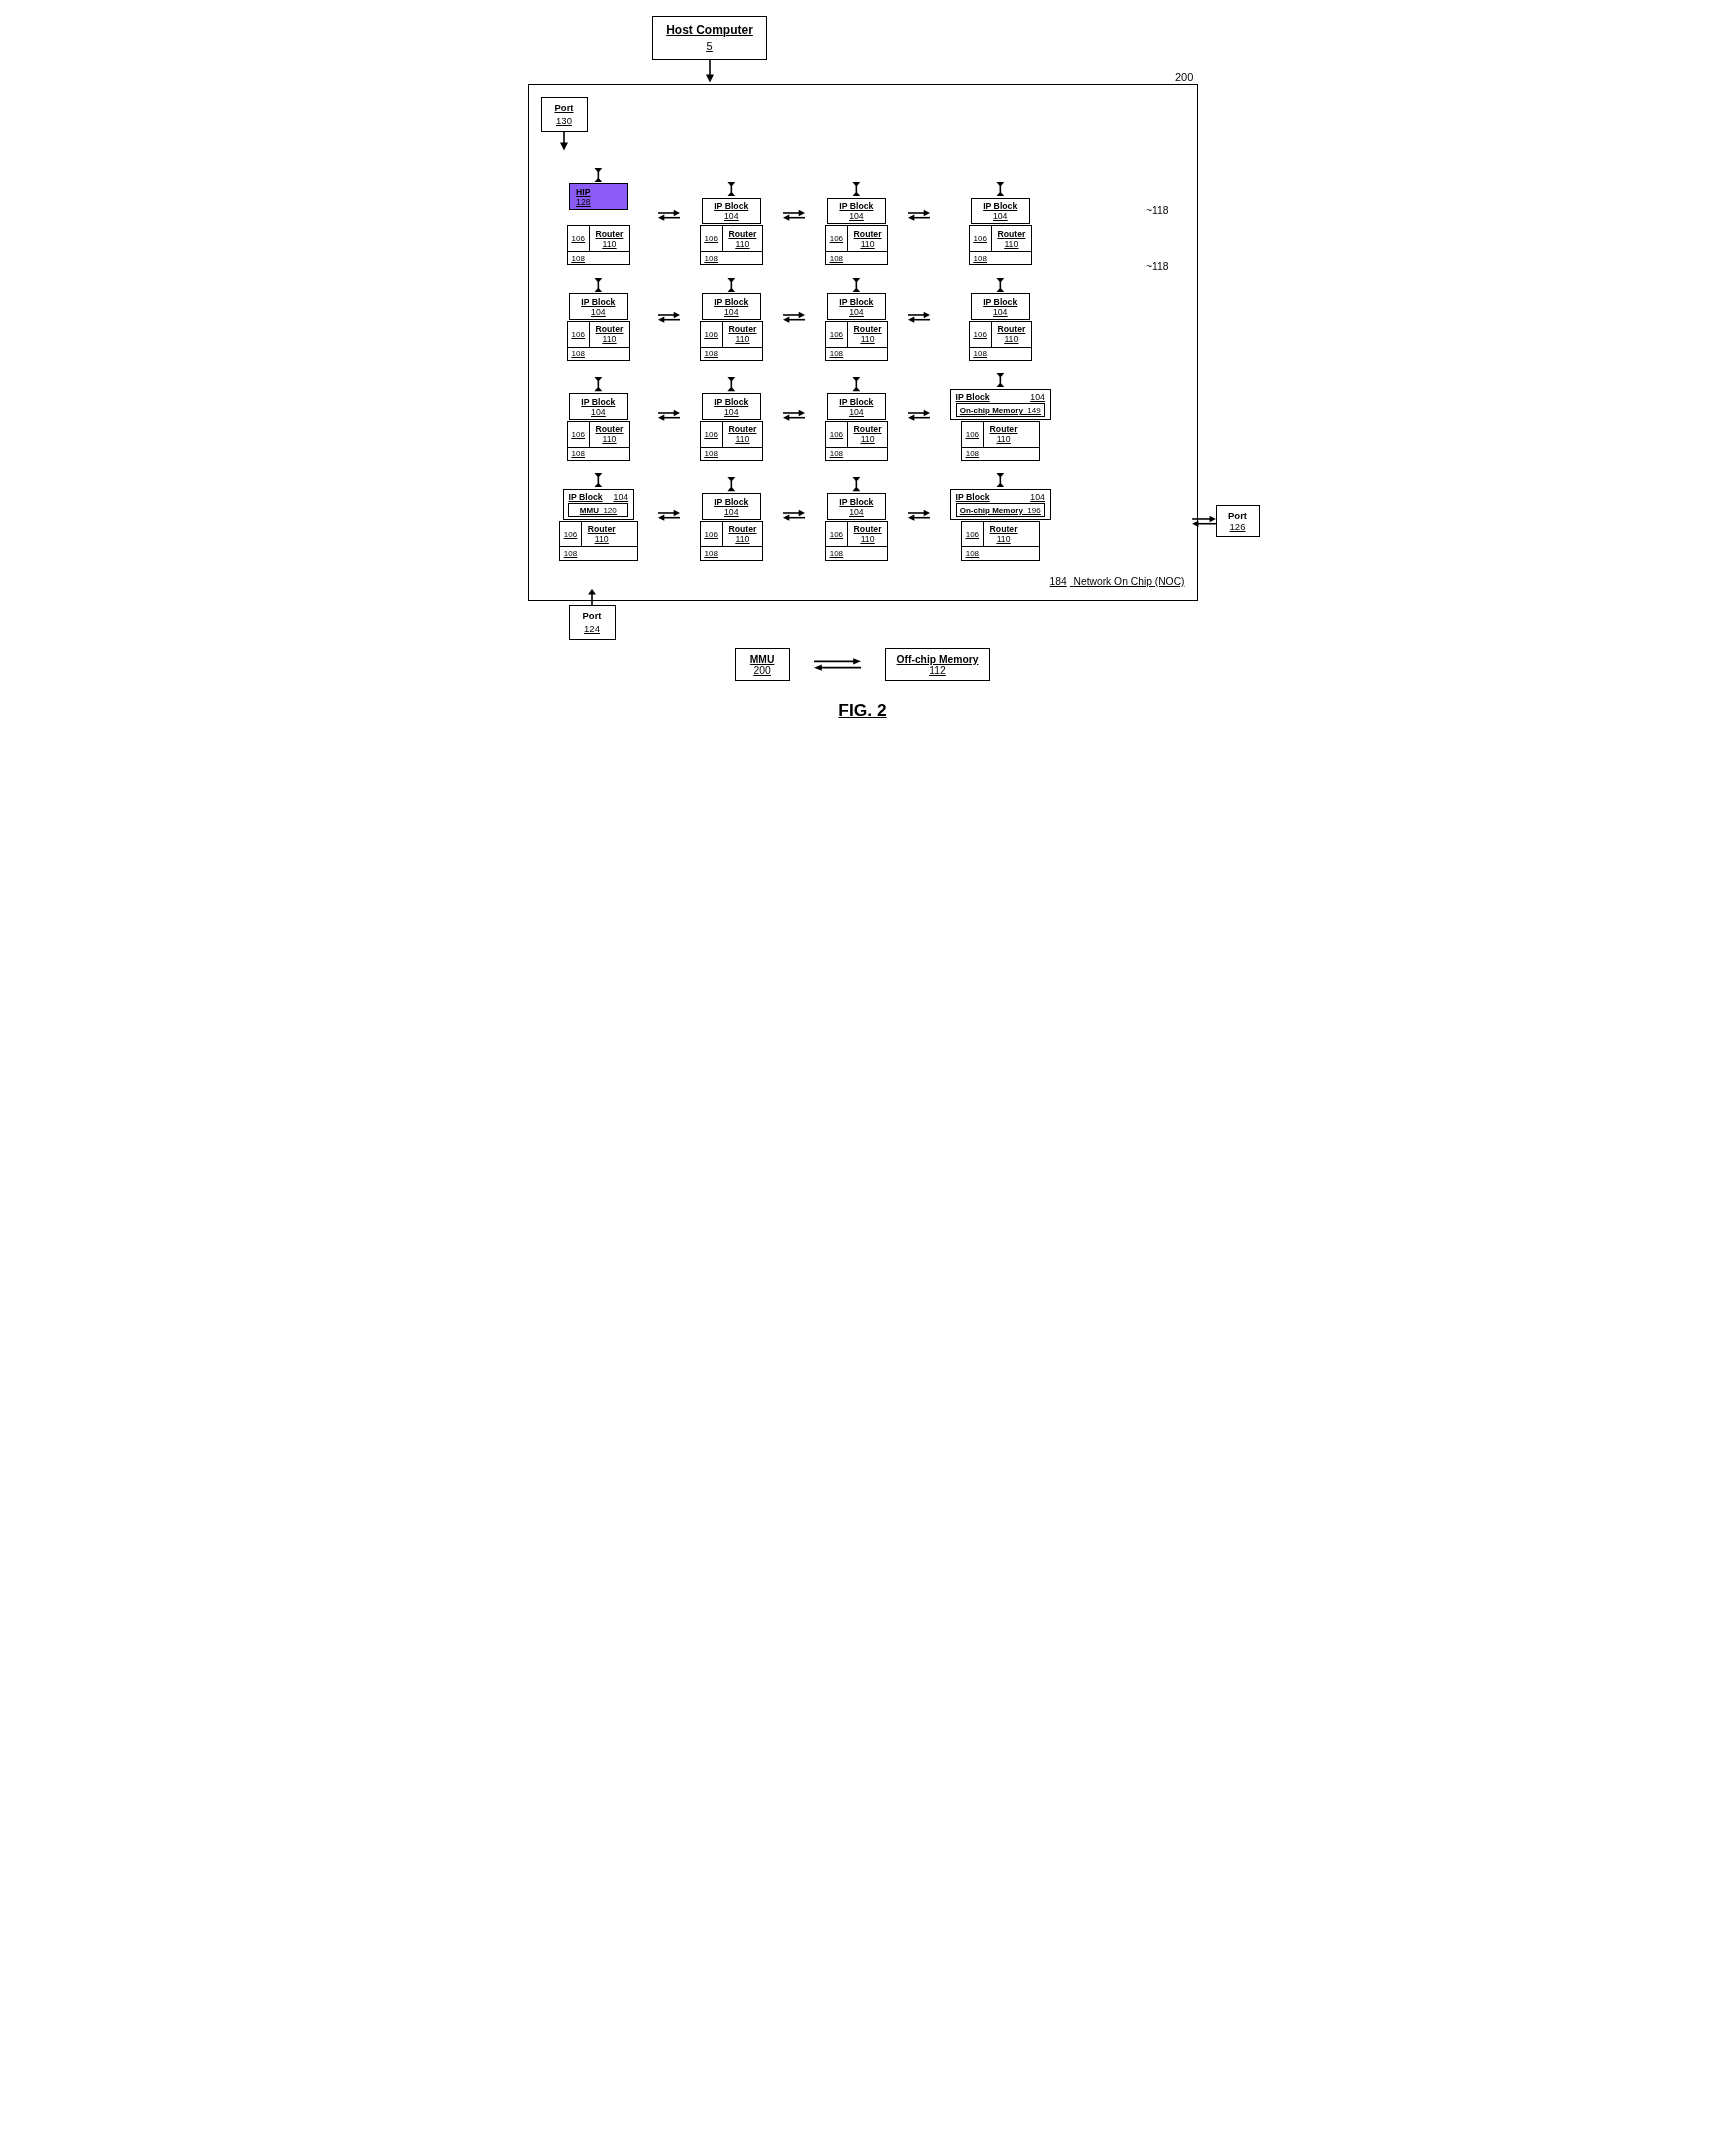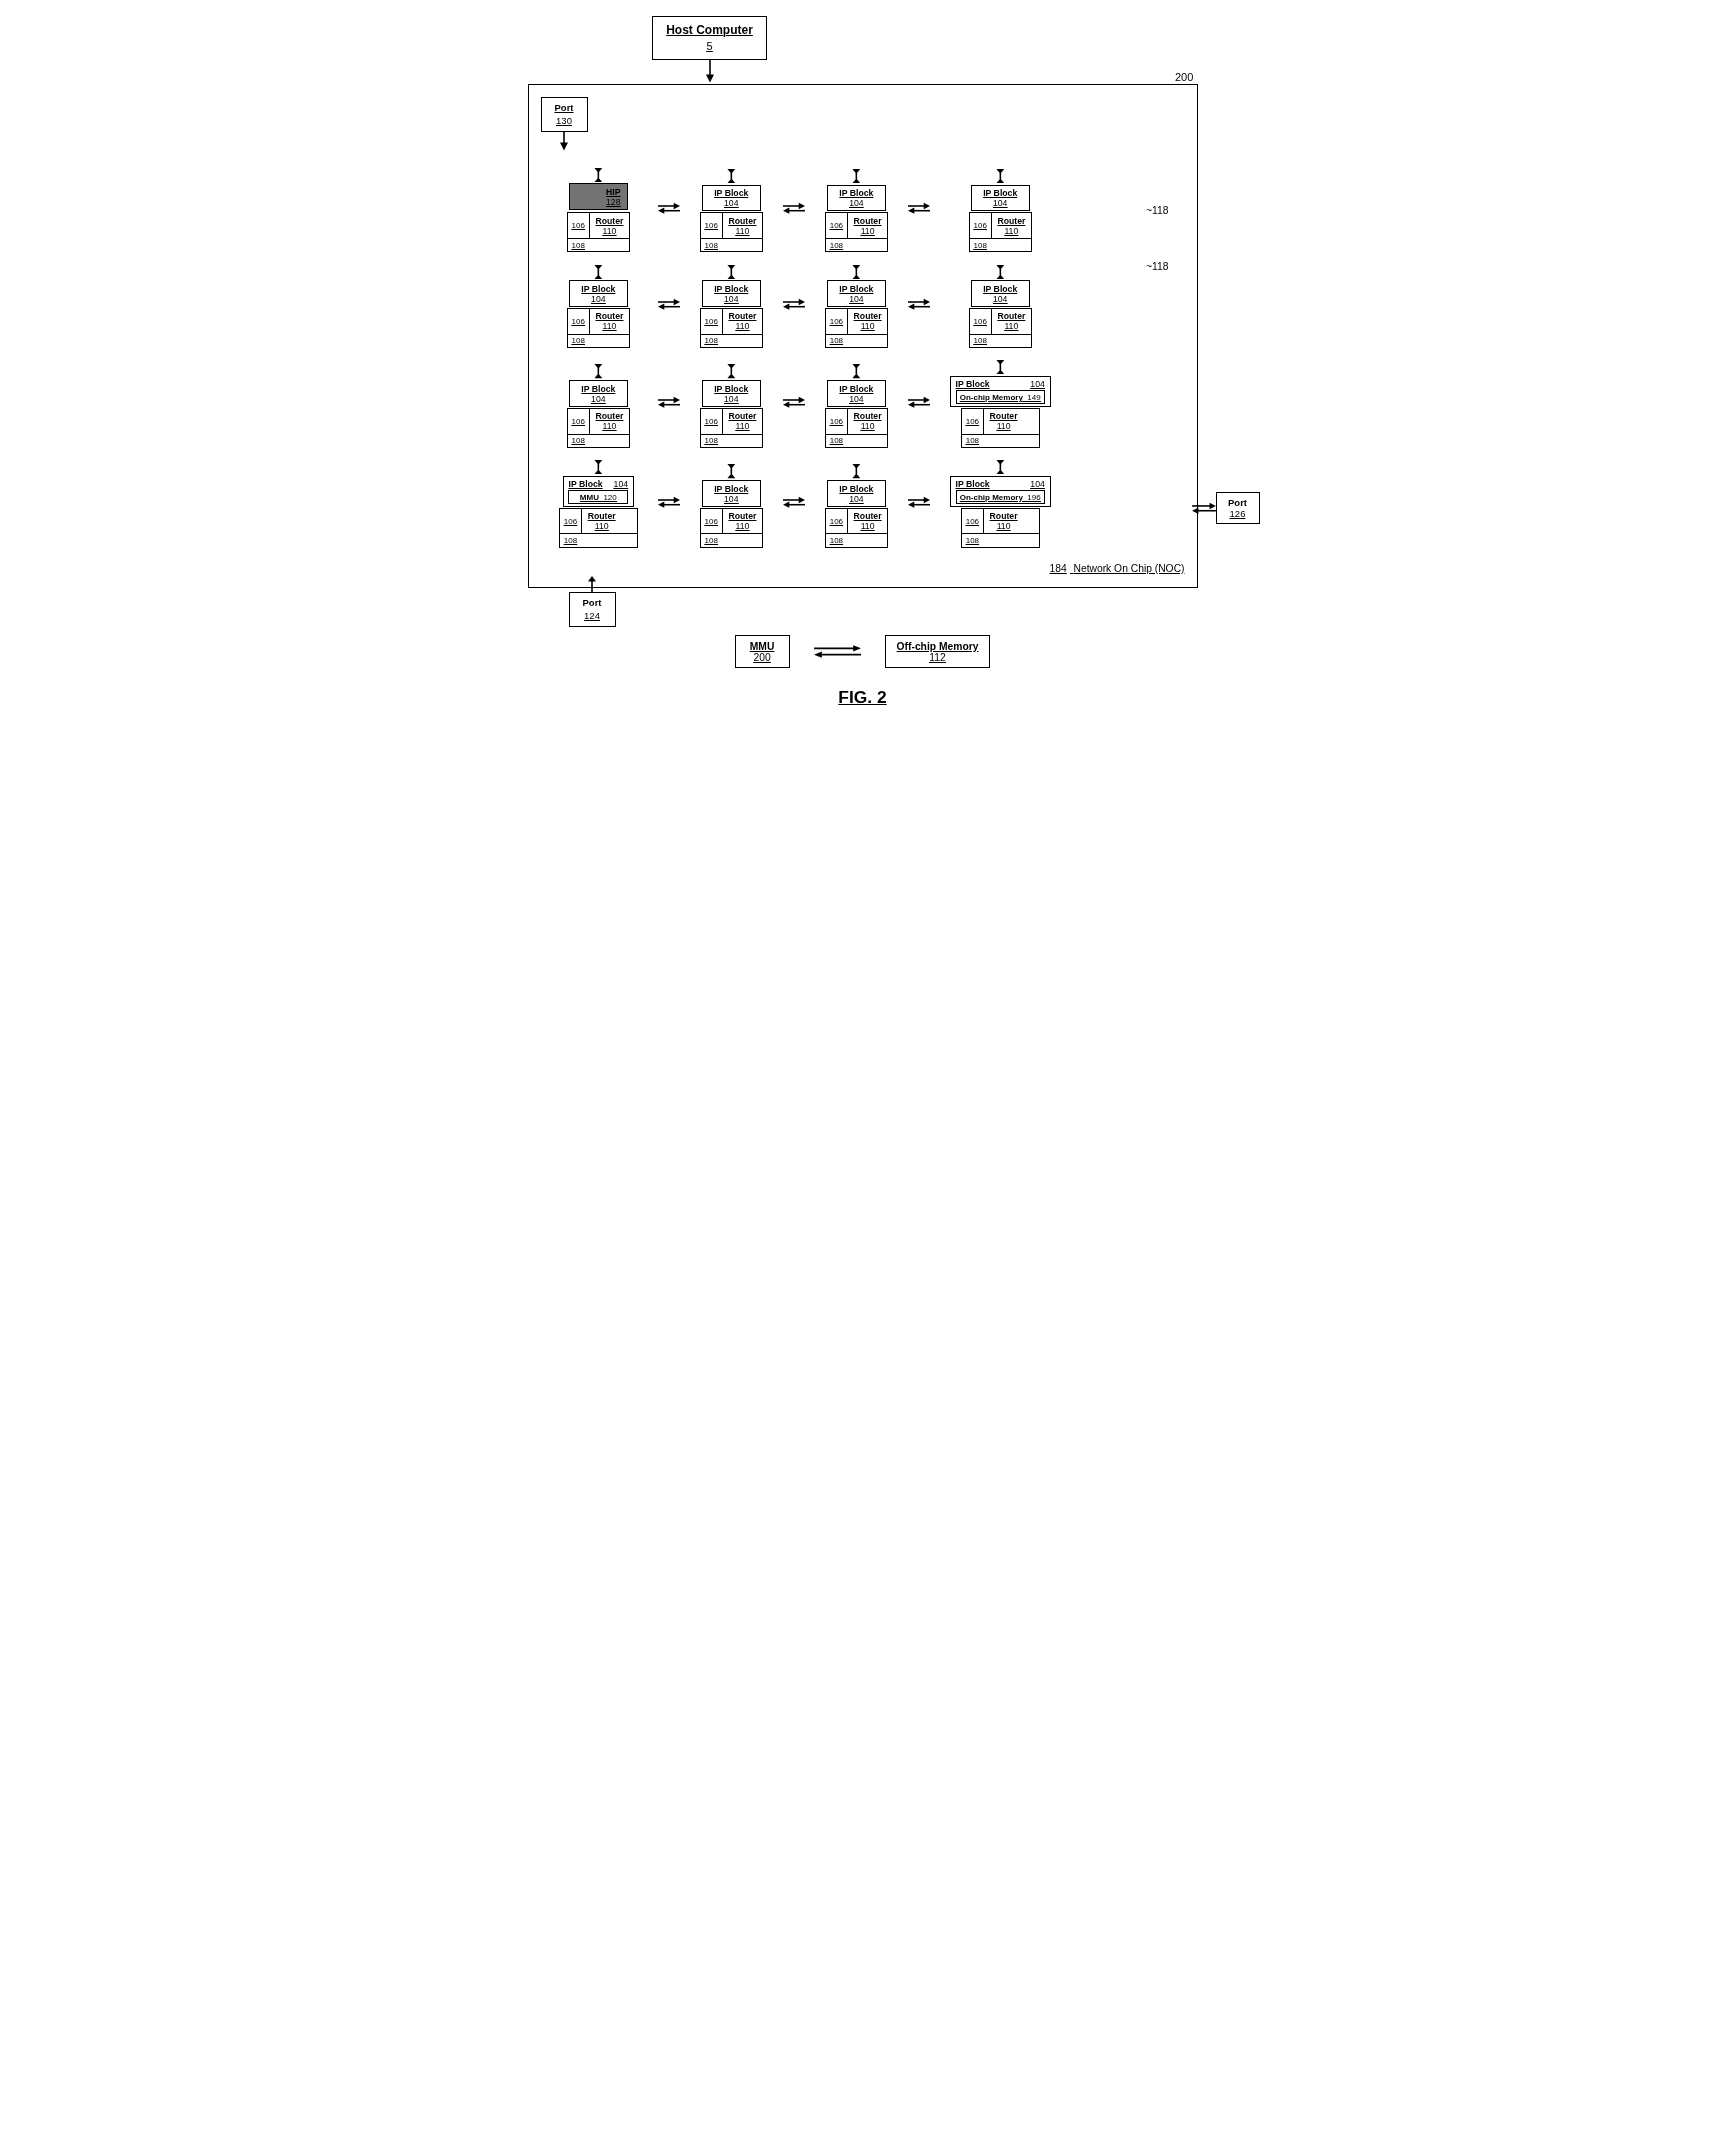--- a/index.html
+++ b/index.html
@@ -79,21 +79,21 @@
     <div style="display:flex; flex-direction:column; align-items:center;">
 
     <div style="display:flex; flex-direction:column; align-items:center; margin-bottom:1.6px;">
       <svg width="12.7" height="14.2" viewBox="0 0 16 18">
         <polygon points="3,0 13,0 8,6" fill="#000"></polygon>
         <line x1="8" y1="5" x2="8" y2="13" stroke="#000" stroke-width="2"></line>
         <polygon points="3,18 13,18 8,12" fill="#000"></polygon>
       </svg>
     </div>
 
-      <div style="border:1.6px solid #000; padding:2.4px 6.3px; font-size:8.7px; background:#737373; text-align:right; min-width:59px; margin-bottom:2px;">
+      <div style="border:1.6px solid #000; padding:2.4px 6.3px; font-size:8.7px; background:#8b5cf6; text-align:left; min-width:59px; margin-bottom:15px;">
         <span style="font-weight:bold;">HIP</span><br>
         <span style="text-decoration:underline;">128</span>
       </div>
 
     <div style="border:1.6px solid #000; background:#fff; display:flex; flex-direction:column; min-width:59px;">
       <div style="display:flex; flex-direction:row; align-items:stretch;">
         <div style="border-right:1.6px solid #000; padding:2.4px 4px; font-size:8px; display:flex; flex-direction:column; align-items:center; justify-content:center;">
           <span style="text-decoration:underline;">106</span>
         </div>
         <div style="padding:2.4px 5.5px; font-size:8.7px;">

